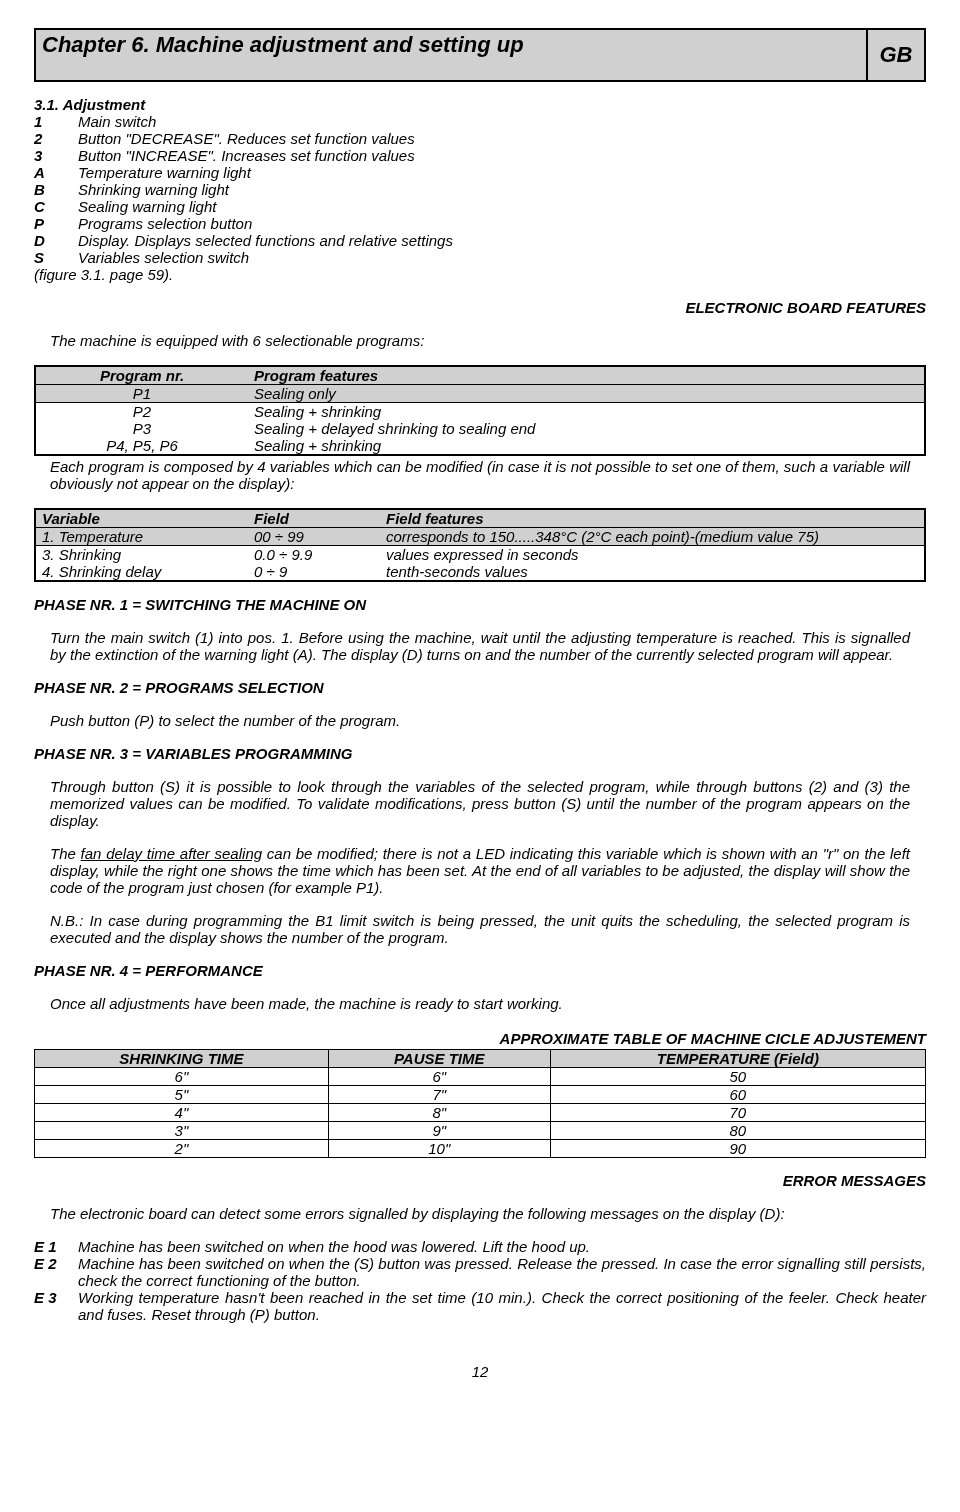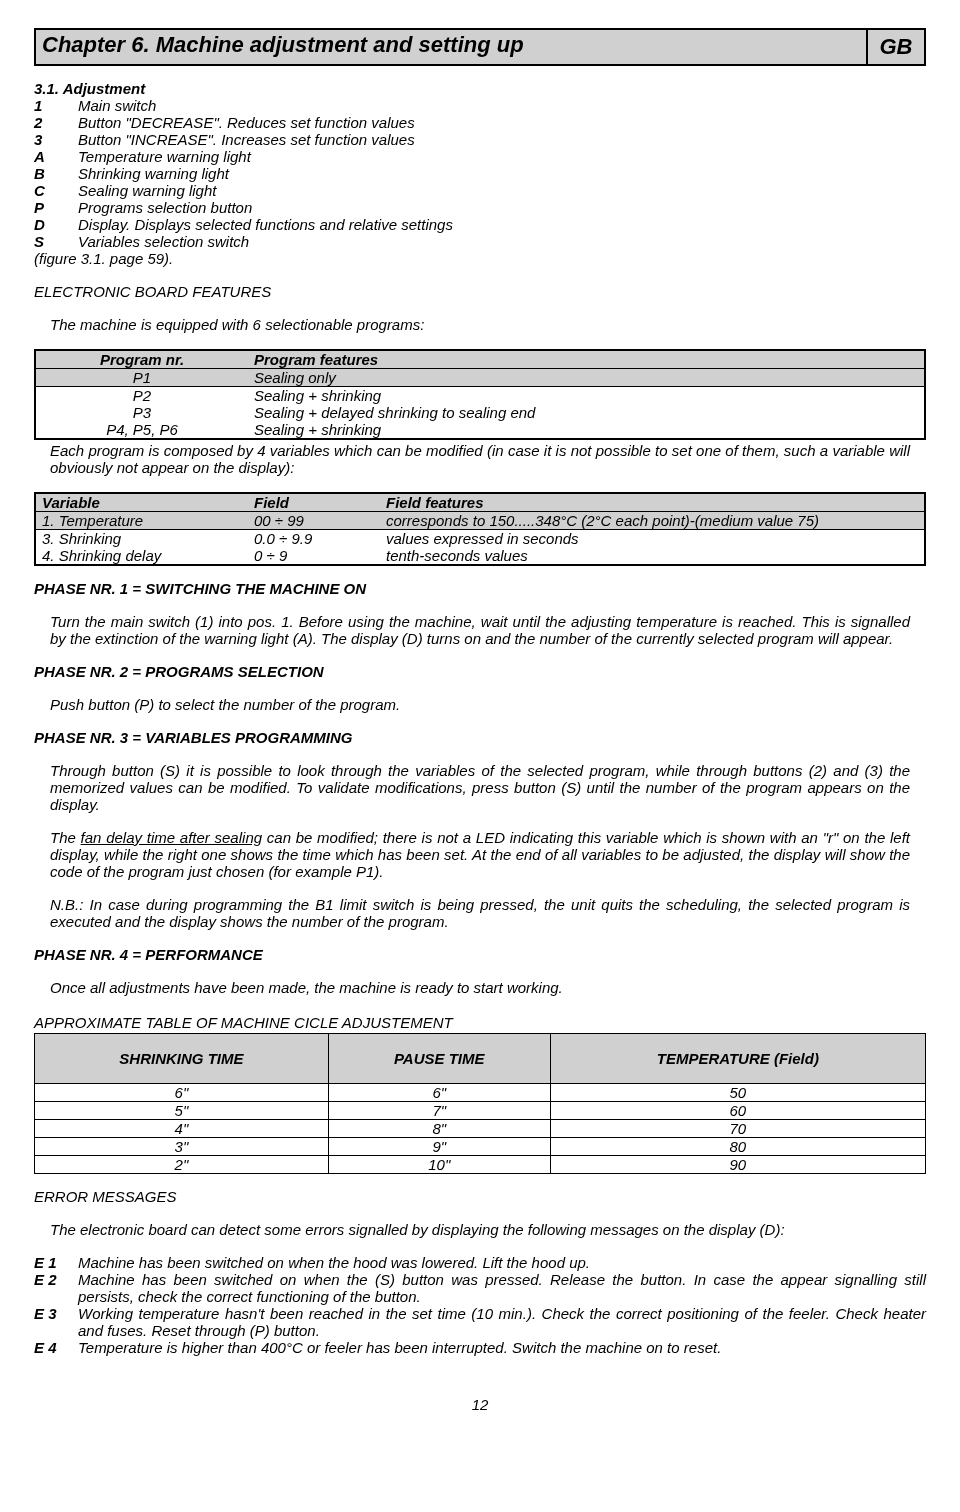--- a/index.html
+++ b/index.html
@@ -26,41 +26,42 @@
     padding: 2px 6px;
     border-right: 2px solid #000;
     background: #d0d0d0;
   }
   .chapter-bar .gb {
     width: 48px;
     text-align: center;
     font-weight: bold;
     font-style: italic;
     font-size: 22px;
-    padding: 4px 4px;
+    padding: 12px 4px;
     background: #d0d0d0;
   }
   .section-head {
     font-weight: bold;
     margin-top: 14px;
   }
   .adj-list { margin-top: 0; }
   .adj-row {
     display: flex;
   }
   .adj-key {
     width: 44px;
     font-weight: bold;
     flex-shrink: 0;
   }
   .adj-text {}
   .fig-ref { margin-top: 0; }
   .block-head {
-    font-weight: normal;
+    font-weight: bold;
     margin-top: 16px;
+    text-align: right;
   }
   .para { margin: 16px; text-align: justify; }
   table {
     border-collapse: collapse;
     width: 100%;
     font-style: italic;
   }
   table td, table th {
     padding: 0 6px;
     vertical-align: top;
@@ -69,21 +70,21 @@
   .prog-table { border: 2px solid #000; margin-top: 2px; }
   .prog-table tr:first-child { background: #d0d0d0; border-bottom: 1px solid #000; }
   .prog-table th { font-weight: bold; }
   .prog-table .col1 { width: 200px; text-align: center; }
   .var-table { border: 2px solid #000; margin-top: 2px; }
   .var-table tr:first-child { background: #d0d0d0; border-bottom: 1px solid #000; }
   .var-table th { font-weight: bold; }
   .var-table .c1 { width: 200px; }
   .var-table .c2 { width: 120px; }
   .cycle-table { border-collapse: collapse; width: 100%; margin-top: 2px; }
-  .cycle-table th { border: 1px solid #000; background: #d0d0d0; font-weight: bold; text-align: center; padding: 16px 6px; }
+  .cycle-table th { border: 1px solid #000; background: #d0d0d0; font-weight: bold; text-align: center; padding: 0 6px; }
   .cycle-table td { border: 1px solid #000; text-align: center; padding: 0 6px; }
   .phase-head { font-weight: bold; margin-top: 6px; }
   .phase-head.first { margin-top: 14px; }
   .err-list .adj-key { width: 44px; }
   .err-list .adj-text { flex: 1; text-align: justify; }
   .footer {
     text-align: center;
     font-style: italic;
     margin-top: 40px;
   }
@@ -248,25 +249,21 @@
 
 <div class="block-head" style="margin-top:14px">ERROR MESSAGES</div>
 <div class="para">The electronic board can detect some errors signalled by displaying the following messages on the display (D):</div>
 <div class="err-list" id="err-list">
     <div class="adj-row">
       <div class="adj-key" style="font-weight: bold;">E 1</div>
       <div class="adj-text">Machine has been switched on when the hood was lowered. Lift the hood up.</div>
     </div>
     <div class="adj-row">
       <div class="adj-key" style="font-weight: bold;">E 2</div>
-      <div class="adj-text">Machine has been switched on when the (S) button was pressed. Release the button. In case the appear signalling still persists, check the correct functioning of the button.</div>
+      <div class="adj-text">Machine has been switched on when the (S) button was pressed. Release the pressed. In case the error signalling still persists, check the correct functioning of the button.</div>
     </div>
     <div class="adj-row">
       <div class="adj-key" style="font-weight: bold;">E 3</div>
       <div class="adj-text">Working temperature hasn't been reached in the set time (10 min.). Check the correct positioning of the feeler. Check heater and fuses. Reset through (P) button.</div>
     </div>
-    <div class="adj-row">
-      <div class="adj-key" style="font-weight: bold;">E 4</div>
-      <div class="adj-text">Temperature is higher than 400°C or feeler has been interrupted. Switch the machine on to reset.</div>
-    </div>
   </div>
 
 <div class="footer">12</div>
 
 </body></html>

